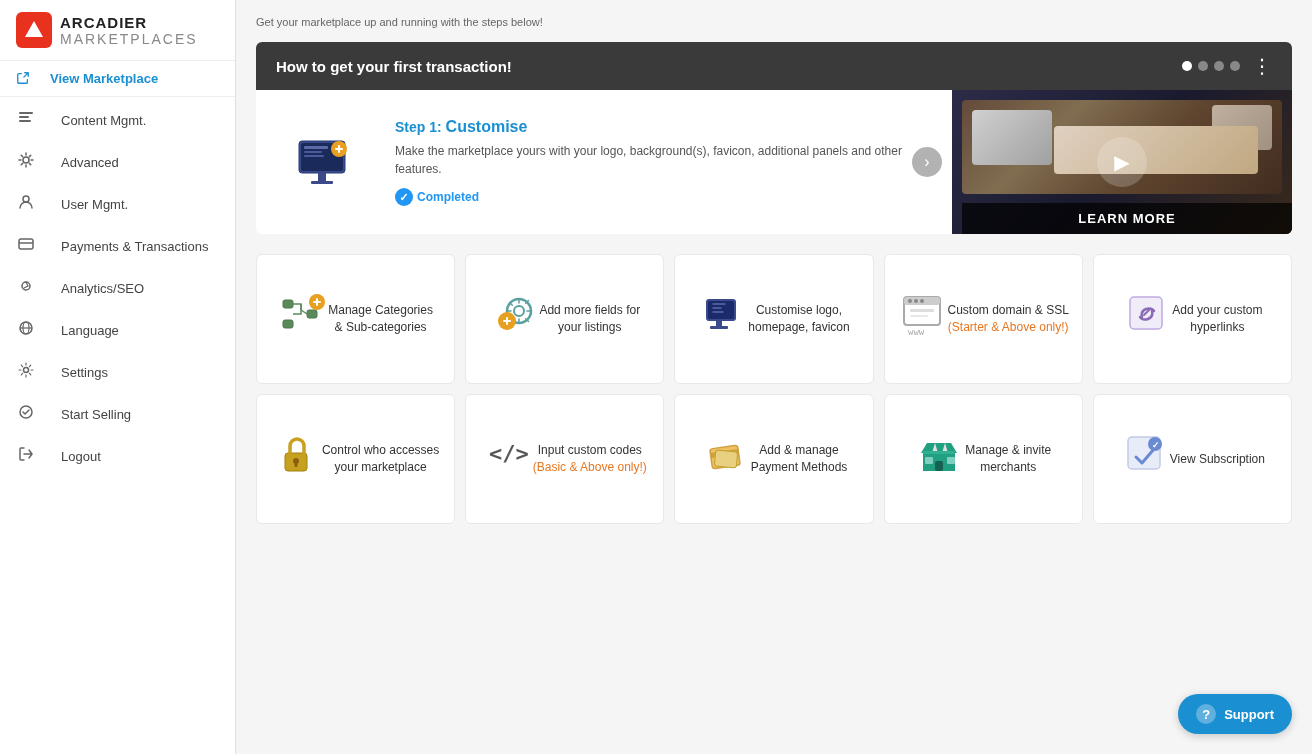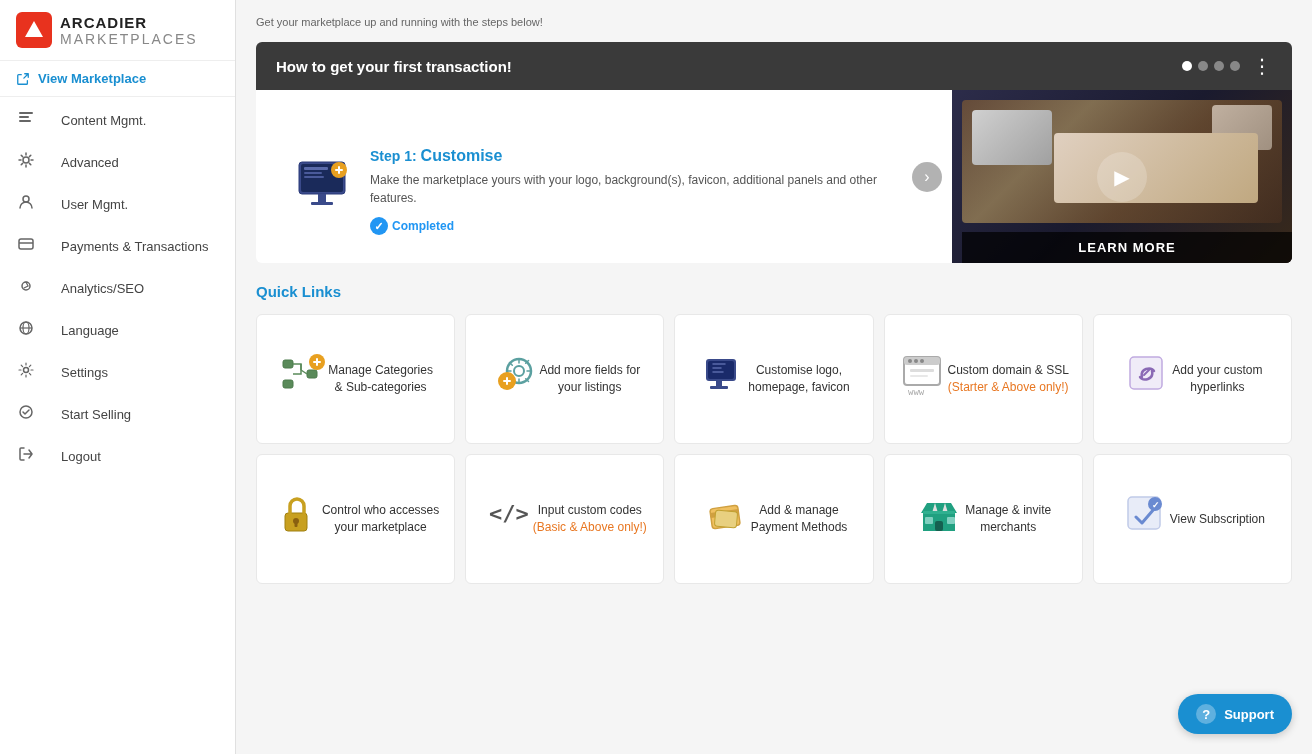--- a/index.html
+++ b/index.html
@@ -27,21 +27,21 @@
       background: #e8321e;
       border-radius: 6px;
       display: flex; align-items: center; justify-content: center;
       color: #fff; font-weight: bold; font-size: 18px;
     }
     .logo-text { display: flex; flex-direction: column; }
     .logo-main { font-size: 15px; font-weight: 700; color: #222; letter-spacing: 1px; }
     .logo-sub { font-size: 14px; color: #888; letter-spacing: 2px; }
 
     .sidebar-view-marketplace {
-      display: flex; align-items: flex-end; gap: 8px;
+      display: flex; align-items: flex-start; gap: 20px;
       padding: 10px 16px;
       color: #1a8fd1;
       font-size: 13px;
       font-weight: 600;
       cursor: pointer;
       border-bottom: 1px solid #eee;
     }
     .sidebar-view-marketplace svg { width: 14px; height: 14px; }
 
     .sidebar-nav { flex: 1; overflow-y: auto; }
@@ -105,23 +105,22 @@
       border-radius: 0 0 6px 6px;
       display: flex;
       margin-bottom: 20px;
       overflow: hidden;
       position: relative;
     }
     .banner-left {
       flex: 1;
       padding: 28px 30px;
       display: flex;
-      align-items: flex-start;
-      gap: 4px;
-      margin-top: 29px;
+      align-items: flex-end;
+      gap: 29px;
     }
     .monitor-icon {
       width: 80px; height: 80px;
       display: flex; align-items: center; justify-content: center;
       flex-shrink: 0;
     }
     .monitor-icon svg { width: 70px; height: 70px; }
     .banner-text { flex: 1; }
     .step-label {
       font-size: 14px;
@@ -428,21 +427,20 @@
         </div>
         <div class="play-overlay">
           <div class="play-btn">▶</div>
         </div>
         <div class="learn-more-bar">LEARN MORE</div>
       </div>
     </div>
   </div>
 
   <div>
-    <h3 class="quick-links-title">Quick Links</h3>
     <div class="quick-links-grid">
 
       <div class="quick-link-card">
         <div class="quick-link-icon">
           <svg width="48" height="48" viewBox="0 0 48 48" xmlns="http://www.w3.org/2000/svg">
             <rect x="4" y="10" width="10" height="8" rx="2" fill="#5a8a5a" stroke="#4a7a4a" stroke-width="1"></rect>
             <rect x="4" y="30" width="10" height="8" rx="2" fill="#5a8a5a" stroke="#4a7a4a" stroke-width="1"></rect>
             <rect x="28" y="20" width="10" height="8" rx="2" fill="#5a8a5a" stroke="#4a7a4a" stroke-width="1"></rect>
             <path d="M14 14h8v10h-8" stroke="#5a8a5a" stroke-width="1.5" fill="none"></path>
             <path d="M22 14v6M22 20l6 4" stroke="#5a8a5a" stroke-width="1.5" fill="none"></path>

